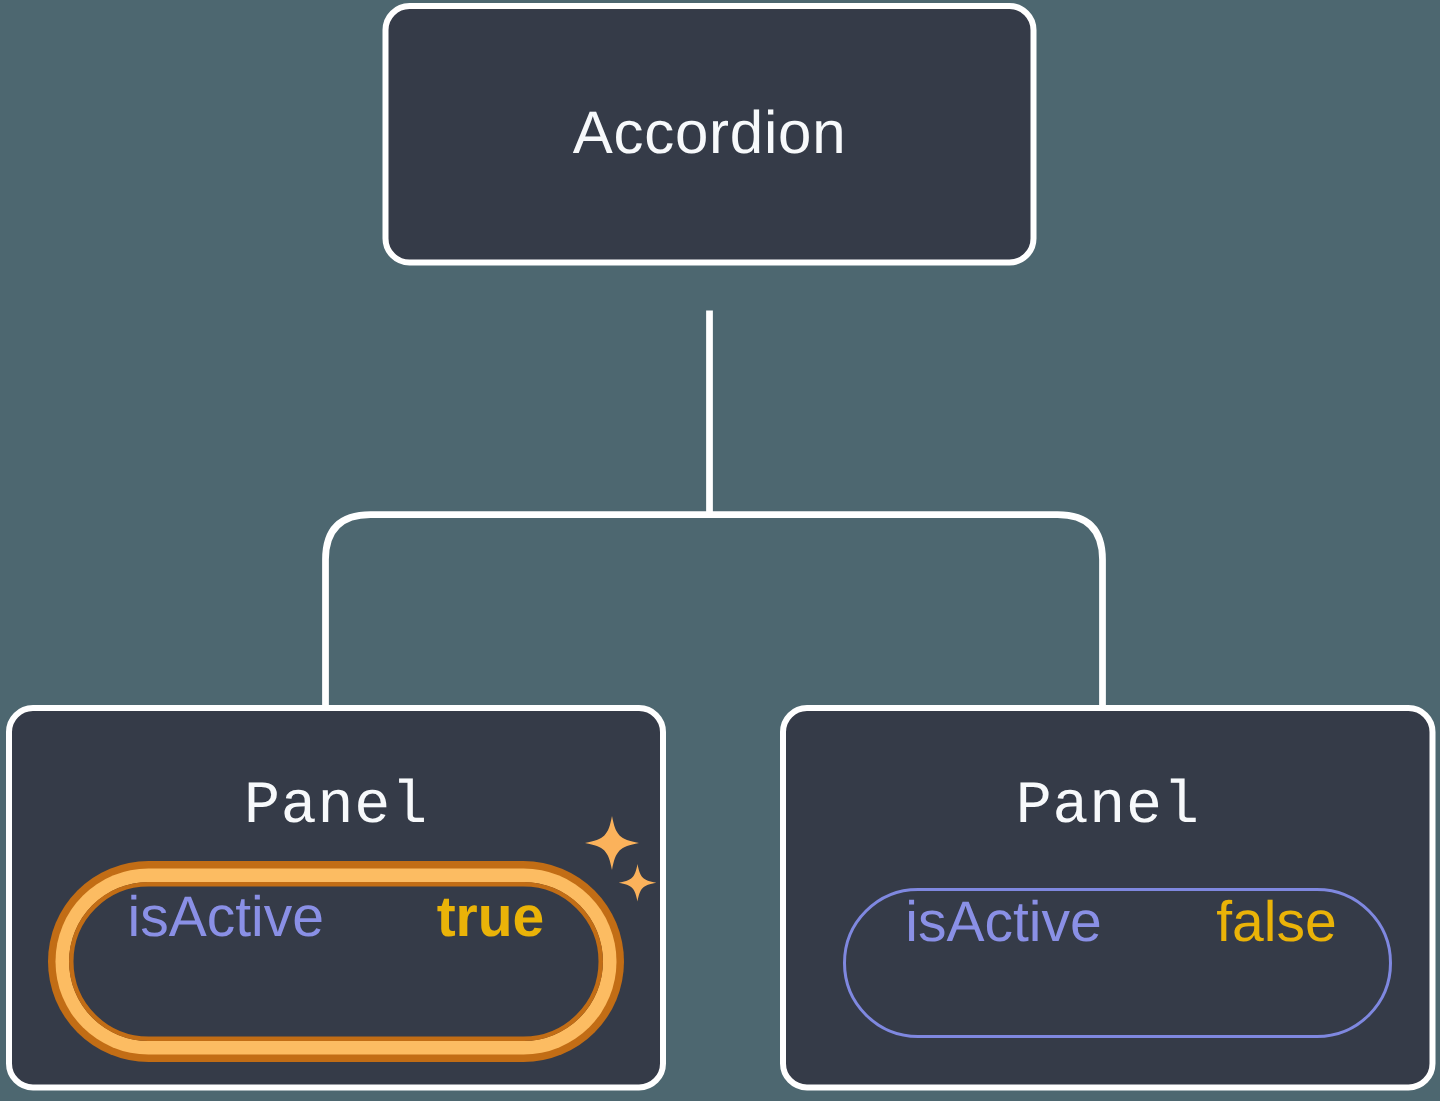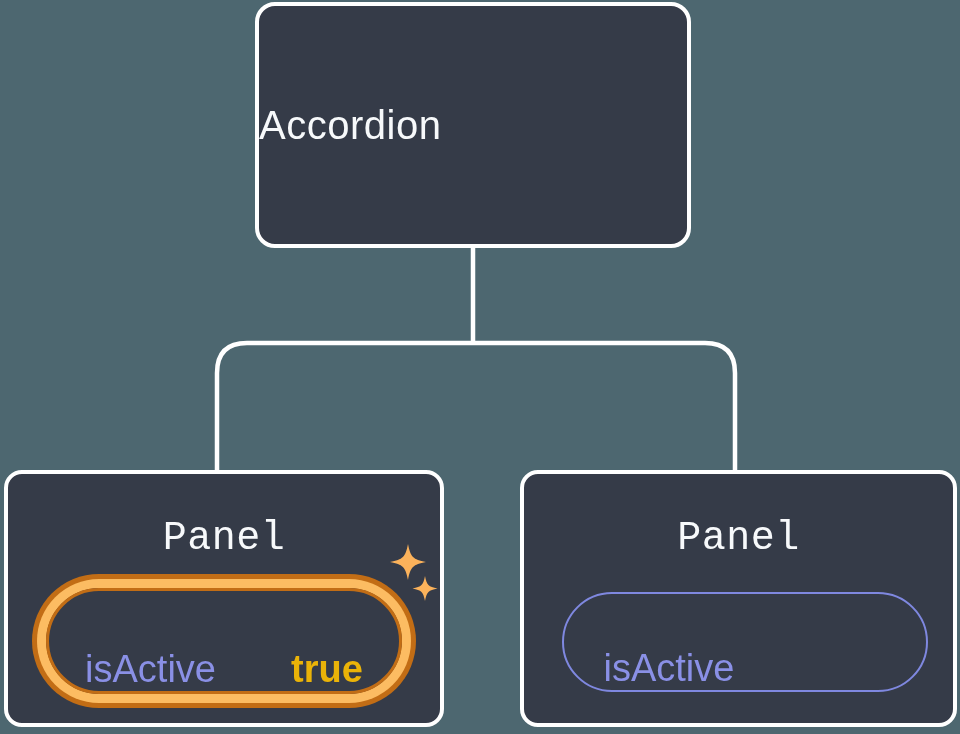--- a/index.html
+++ b/index.html
@@ -22,25 +22,24 @@
   }
   .node {
     position: absolute;
     box-sizing: border-box;
     background: #353B48;
     border: 4px solid #FFFFFF;
     border-radius: 18px;
   }
   .node-root {
     left: 255px; top: 2px;
-    width: 436px; height: 246px;
+    width: 436px; height: 175px;
     display: flex;
     align-items: center;
-    justify-content: flex-start;
-    border-radius: 20px;
+    justify-content: center;
   }
   .root-label {
     color: #F7F9FB;
     font-size: 40px;
     font-weight: 500;
     letter-spacing: 0.5px;
   }
   .node-panel-left  { left: 4px;   top: 470px; width: 440px; height: 257px; }
   .node-panel-right { left: 520px; top: 470px; width: 437px; height: 257px; }
   .panel-title {
@@ -51,21 +50,21 @@
     color: #F7F9FB;
     font-size: 40px;
     font-weight: 500;
     letter-spacing: 0.5px;
     font-family: Liberation Mono, monospace;
   }
   .pill {
     position: absolute;
     box-sizing: border-box;
     display: flex;
-    align-items: flex-end;
+    align-items: flex-start;
     overflow: hidden;
   }
   .pill-active {
     left: 38px; top: 114px;
     width: 356px; height: 106px;
     border: 3px solid #C26D15;
     border-radius: 60px;
     box-shadow: 0 0 0 9px #FCBC62, 0 0 0 14px #C26D15;
   }
   .pill-inactive {
@@ -129,16 +128,17 @@
       <path fill="#FBB25B" d="M39 32 C40.7 41 42.5 42.8 51.5 44.5 C42.5 46.2 40.7 48 39 57 C37.3 48 35.5 46.2 26.5 44.5 C35.5 42.8 37.3 41 39 32 Z"></path>
     </svg>
   </div>
 
   <div class="node node-panel-right">
     <div class="panel-title">Panel</div>
 
     <div class="pill pill-inactive">
       <span class="pill-key">isActive</span>
       <span class="pill-divider"></span>
+      <span class="pill-value">false</span>
     </div>
   </div>
 
 </div>
 
 </body></html>

